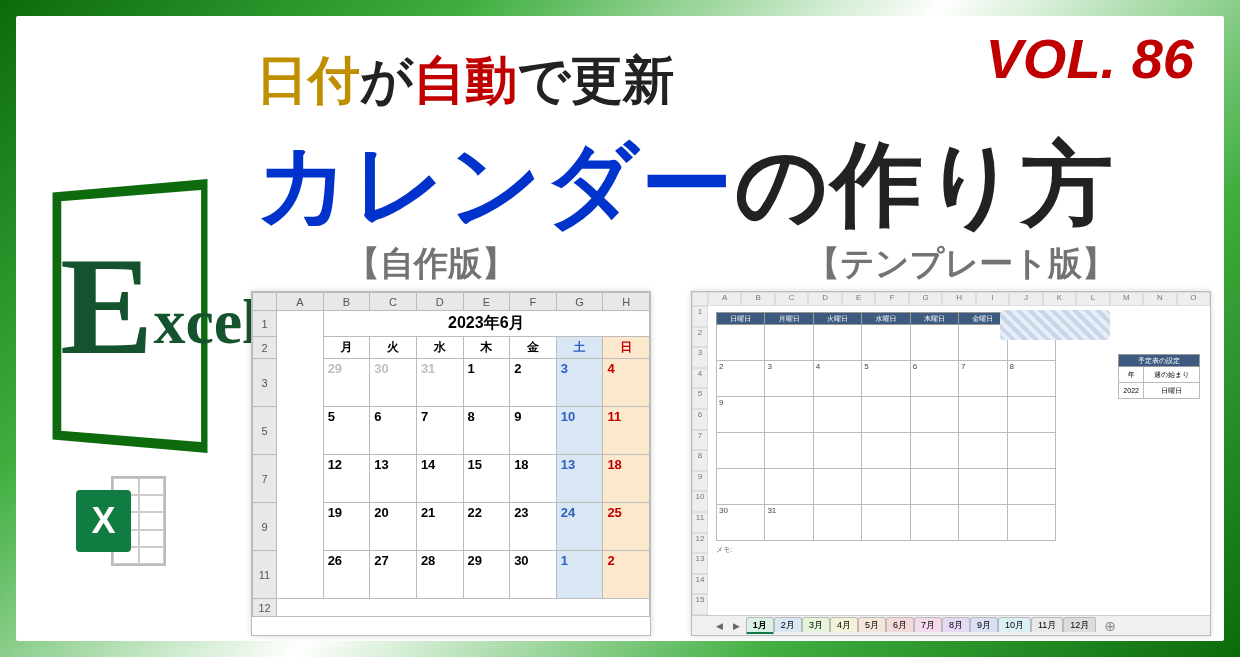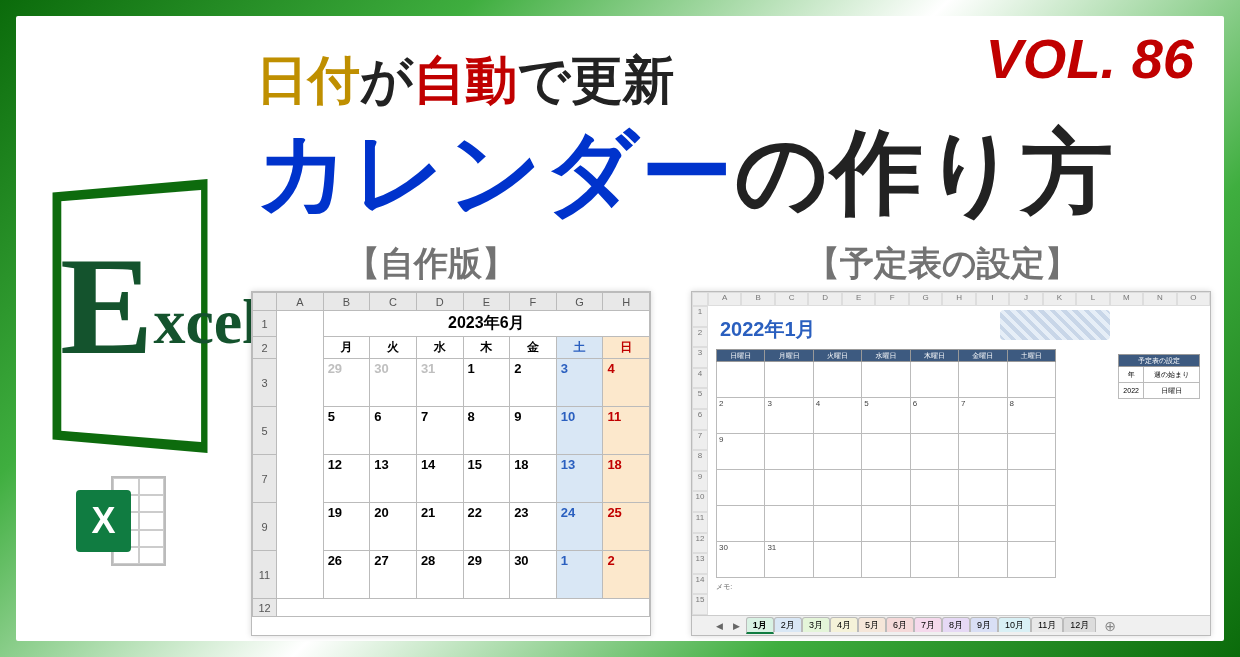--- a/index.html
+++ b/index.html
@@ -97,21 +97,21 @@
     font-size: 52px;
     font-weight: bold;
   }
   .subtitle .p1 { color: #bf8f00; }
   .subtitle .p2 { color: #222; }
   .subtitle .p3 { color: #c00000; }
   .subtitle .p4 { color: #222; }
   .maintitle {
     position: absolute;
     left: 240px;
-    top: 95px;
+    top: 107px;
     font-size: 92px;
     font-weight: bold;
     letter-spacing: 2px;
     white-space: nowrap;
   }
   .maintitle .a { color: #0033cc; }
   .maintitle .b { color: #222; }
   .section-label {
     position: absolute;
     font-size: 34px;
@@ -222,21 +222,21 @@
     </div>
 
     <div class="vol">VOL. 86</div>
     <div class="subtitle">
       <span class="p1">日付</span><span class="p2">が</span><span class="p3">自動</span><span class="p4">で更新</span>
     </div>
     <div class="maintitle">
       <span class="a">カレンダー</span><span class="b">の作り方</span>
     </div>
     <div class="section-label lab1">【自作版】</div>
-    <div class="section-label lab2">【予定表の設定】</div>
+    <div class="section-label lab2">【テンプレート版】</div>
 
     <div class="sheet sheet1">
       <table>
         <tbody>
             <tr>
           <th class="colhdr row-h"></th>
           <th class="colhdr">A</th>
           <th class="colhdr">B</th>
           <th class="colhdr">C</th>
           <th class="colhdr">D</th>
@@ -361,21 +361,20 @@
             <div>9</div>
             <div>10</div>
             <div>11</div>
             <div>12</div>
             <div>13</div>
             <div>14</div>
             <div>15</div>
           </div>
         <div class="content">
           <div class="deco"></div>
-          <div class="month">2022年1月</div>
           <table class="cal">
             <tbody>
                 <tr id="s2-dow">
                   <th>日曜日</th>
                   <th>月曜日</th>
                   <th>火曜日</th>
                   <th>水曜日</th>
                   <th>木曜日</th>
                   <th>金曜日</th>
                   <th>土曜日</th>

